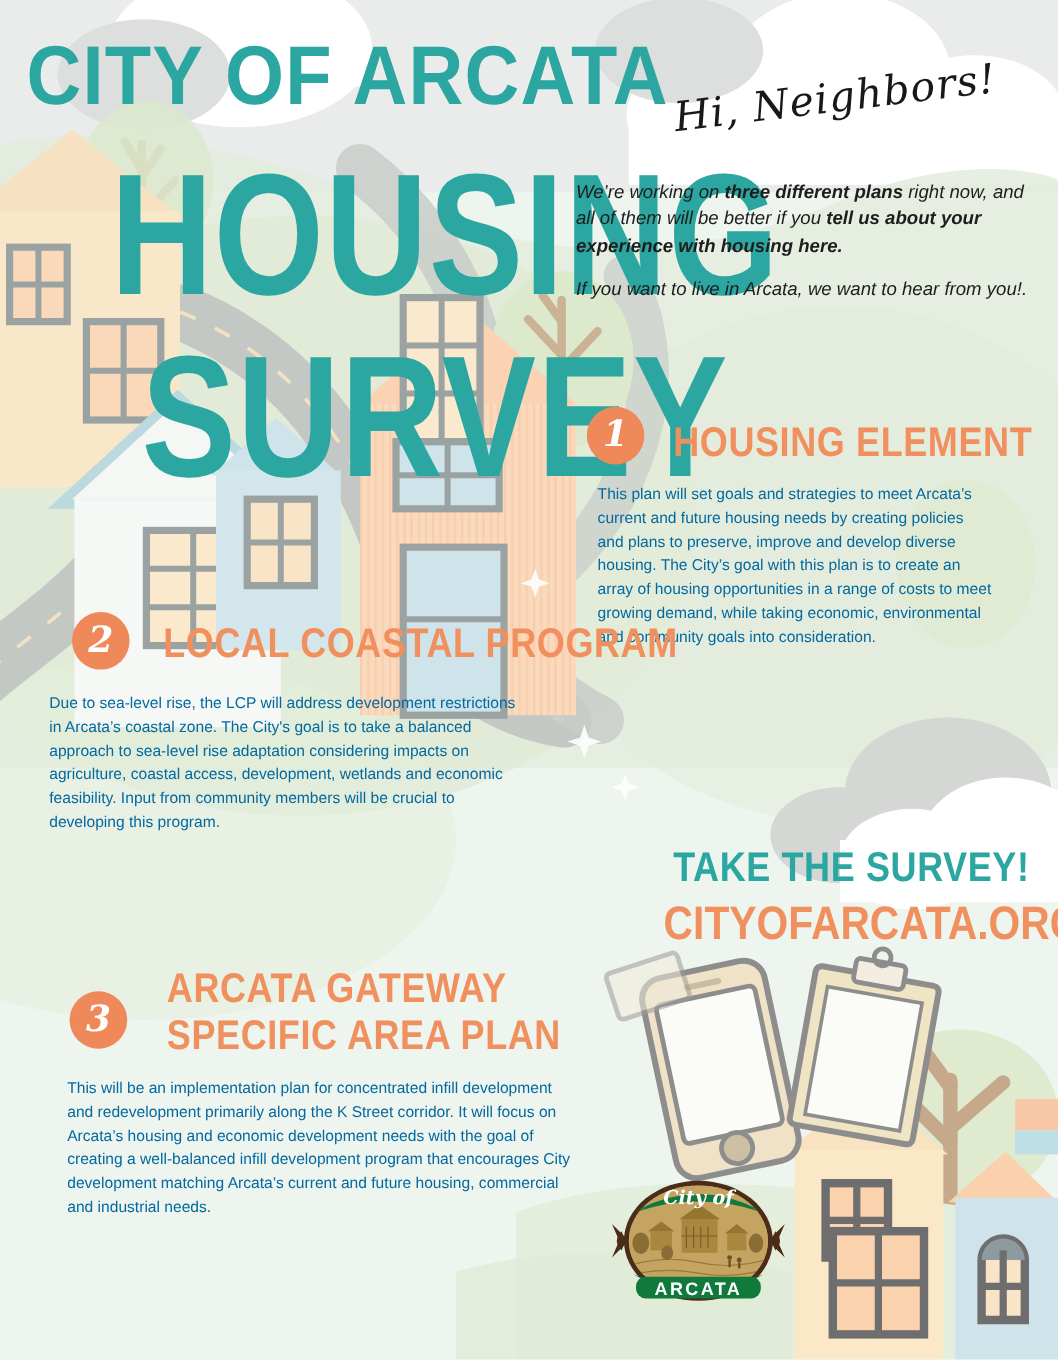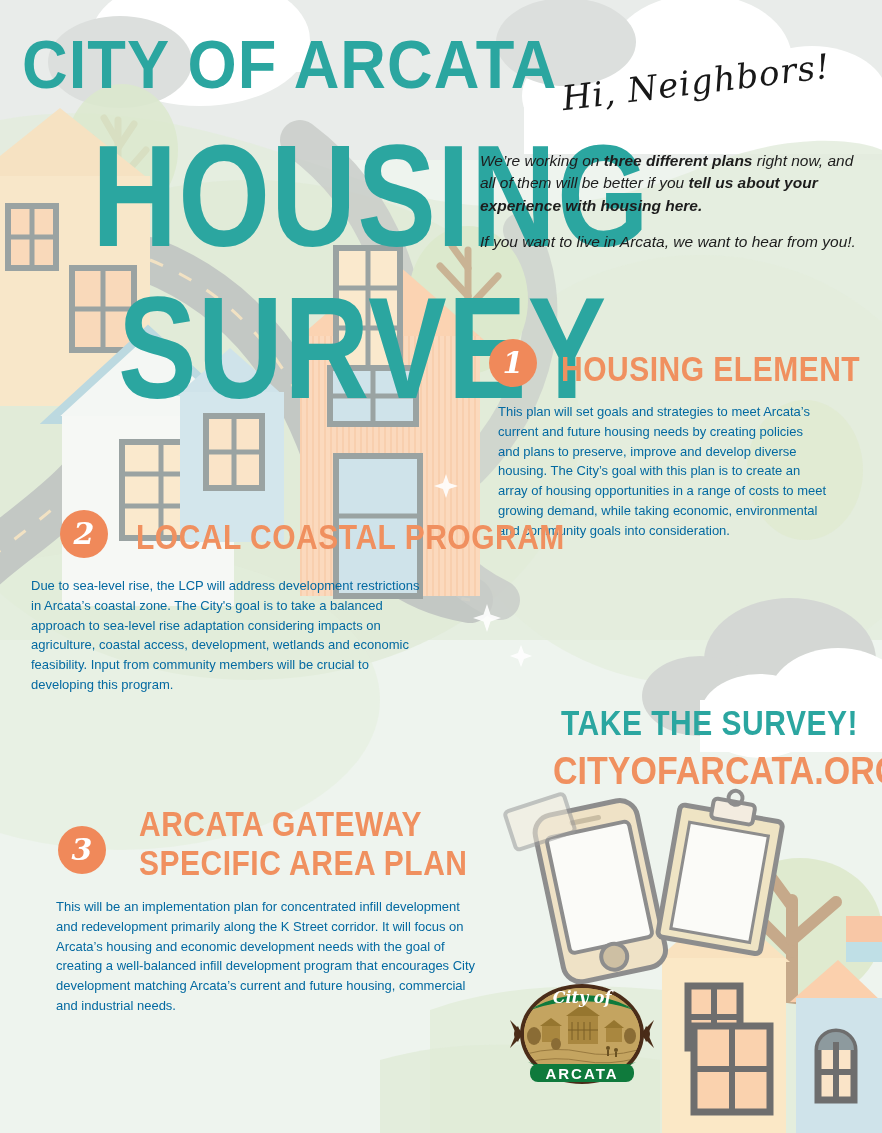--- a/index.html
+++ b/index.html
@@ -88,21 +88,21 @@
   }
 
   
   #badge-1{left:489px;top:339px;}
   #head-1{left:561px;top:350px;}
   #body-1{left:498px;top:402px;width:330px;}
 
   
   #badge-2{left:60px;top:510px;}
   #head-2{left:136px;top:518px;}
-  #body-2{left:31px;top:576px;width:400px;}
+  #body-2{left:41px;top:576px;width:400px;}
 
   
   #badge-3{left:58px;top:826px;}
   #head-3{left:139px;top:805px;}
   #body-3{left:56px;top:897px;width:425px;}
 
   
   #take-survey{
     left:561px;top:704px;
     font-family:"Liberation Sans Narrow","Liberation Sans",sans-serif;

